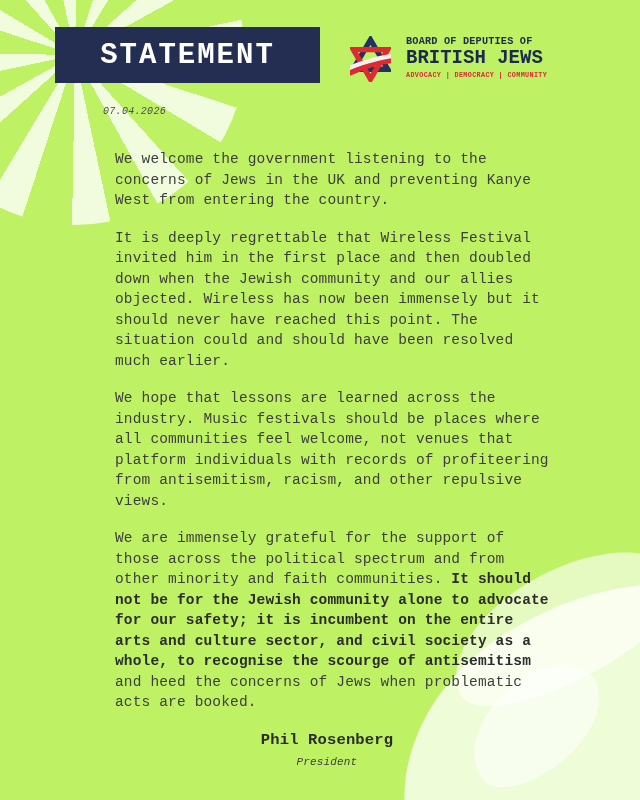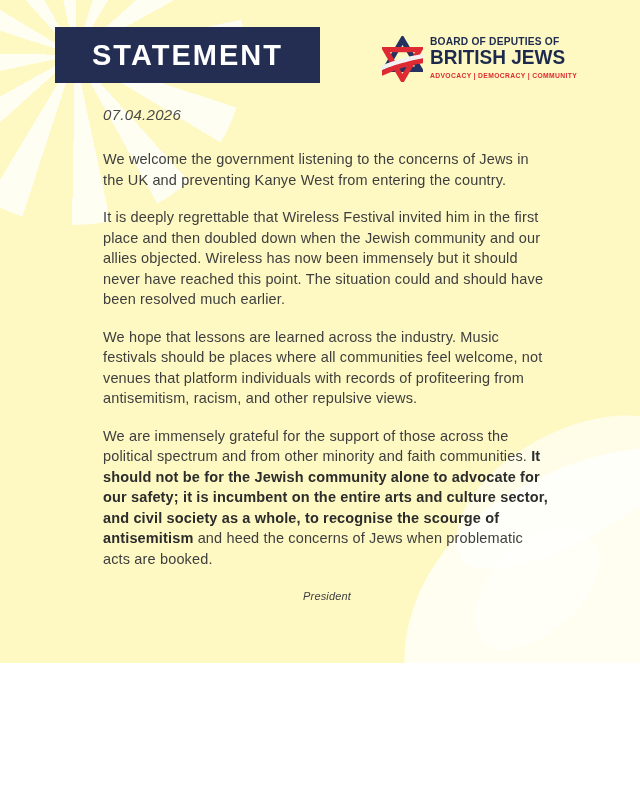--- a/index.html
+++ b/index.html
@@ -1,22 +1,22 @@
 <!DOCTYPE html>
 <html><head>
 <meta charset="utf-8">
 <style>
   html, body { margin: 0; padding: 0; }
   .page {
     position: relative;
     width: 640px;
-    height: 663px;
-    background: #fef9c3;
+    height: 800px;
+    background: #bef264;
     overflow: hidden;
-    font-family: Liberation Sans, sans-serif;
+    font-family: Liberation Mono, monospace;
     color: #3e3e3e;
   }
 
   
   .wm-rays {
     position: absolute; left: -95px; top: -115px;
     width: 340px; height: 340px; border-radius: 50%;
     background: repeating-conic-gradient(from -12deg,
       rgba(255,255,255,0.78) 0deg 13deg,
       rgba(255,255,255,0) 13deg 30deg);
@@ -49,21 +49,21 @@
     width: 265px; height: 56px;
     background: #232e52;
     display: flex; align-items: center; justify-content: center;
   }
   .header-bar h1 {
     margin: 0; color: #ffffff;
     font-size: 29px; font-weight: bold; letter-spacing: 2px;
   }
 
   
-  .logo { position: absolute; left: 382px; top: 35px; display: flex; }
+  .logo { position: absolute; left: 350px; top: 35px; display: flex; gap: 8px; }
   .logo-star { width: 41px; height: 46px; margin-top: 1px; }
   .logo-text { display: flex; flex-direction: column; margin-left: 7px; }
   .logo-line1 {
     color: #1d2a4e; font-weight: bold; font-size: 11px;
     letter-spacing: 0.2px; transform: scaleX(0.93); transform-origin: left;
     white-space: nowrap; line-height: 12px;
   }
   .logo-line2 {
     color: #1d2a4e; font-weight: bold; font-size: 20px;
     transform: scaleX(0.95); transform-origin: left;
@@ -71,27 +71,27 @@
   }
   .logo-tagline {
     color: #dd2a33; font-weight: bold; font-size: 7.5px;
     letter-spacing: 0.4px; transform: scaleX(0.9); transform-origin: left;
     white-space: nowrap; margin-top: 3px;
   }
 
   
   .date {
     position: absolute; left: 103px; top: 106px;
-    font-style: italic; font-size: 15px; color: #4a4a4a; letter-spacing: 0.3px;
+    font-style: italic; font-size: 10px; color: #4a4a4a; letter-spacing: 0.3px;
   }
   .body-text {
     position: absolute; left: 103px; top: 149px; width: 448px;
     font-size: 14.5px; line-height: 20.5px; letter-spacing: 0.15px;
   }
-  .para { margin: 0 0 17px 0; }
+  .para { margin: 0 0 17px 12px; }
   .para b { color: #2c2c2c; text-align: right; }
   .signature { text-align: center; margin-top: 10px; }
   .sig-name { font-weight: bold; font-size: 15.5px; color: #2c2c2c; }
   .sig-title { font-style: italic; font-size: 11px; color: #3e3e3e; margin-top: 2px; }
   .footer {
     position: absolute; left: 103px; top: 753px;
     font-size: 10px; color: #4a4a4a; letter-spacing: 0.2px;
   }
 </style>
 </head>
@@ -127,18 +127,19 @@
   <div class="date">07.04.2026</div>
 
   <div class="body-text">
     <div>
         <p class="para"><span>We welcome the government listening to the concerns of Jews in the UK and preventing Kanye West from entering the country.</span></p>
         <p class="para"><span>It is deeply regrettable that Wireless Festival invited him in the first place and then doubled down when the Jewish community and our allies objected. Wireless has now been immensely but it should never have reached this point. The situation could and should have been resolved much earlier.</span></p>
         <p class="para"><span>We hope that lessons are learned across the industry. Music festivals should be places where all communities feel welcome, not venues that platform individuals with records of profiteering from antisemitism, racism, and other repulsive views.</span></p>
         <p class="para"><span>We are immensely grateful for the support of those across the political spectrum and from other minority and faith communities. </span><b>It should not be for the Jewish community alone to advocate for our safety; it is incumbent on the entire arts and culture sector, and civil society as a whole, to recognise the scourge of antisemitism</b><span> and heed the concerns of Jews when problematic acts are booked.</span></p>
       </div>
     <div class="signature">
+      <div class="sig-name">Phil Rosenberg</div>
       <div class="sig-title">President</div>
     </div>
   </div>
 
 
 </div>
 
 </body></html>

